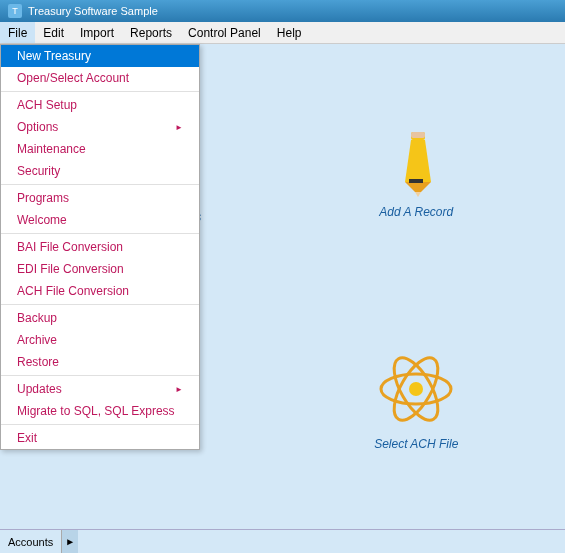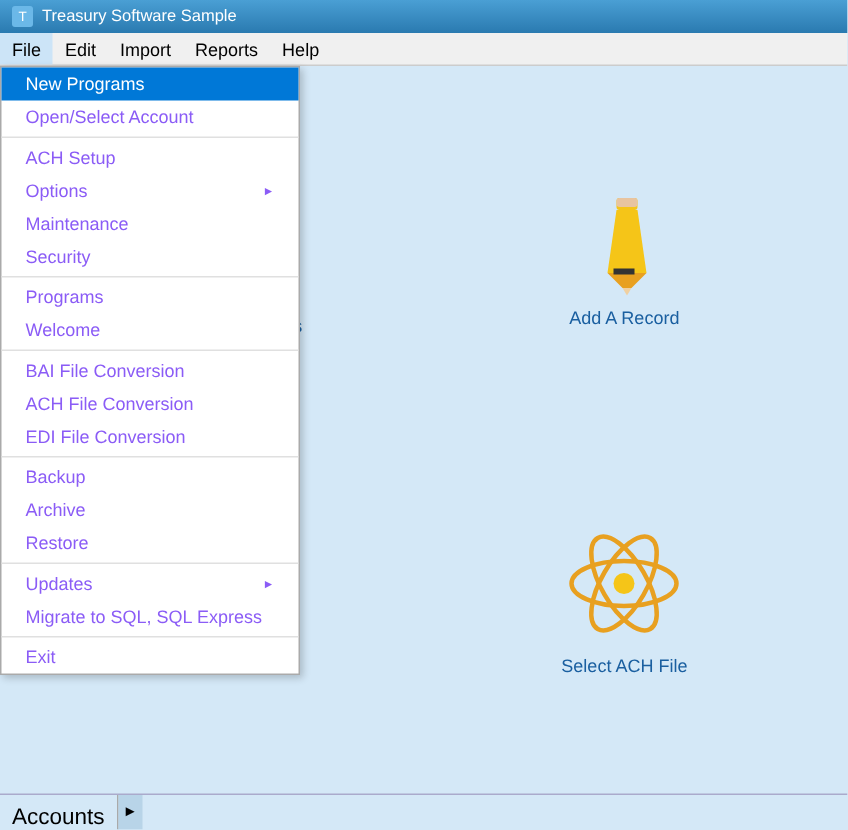--- a/index.html
+++ b/index.html
@@ -67,21 +67,21 @@
       left: 0;
       background: white;
       border: 1px solid #aaa;
       box-shadow: 2px 2px 5px rgba(0,0,0,0.2);
       min-width: 200px;
       z-index: 200;
     }
     .dropdown-item {
       padding: 4px 16px;
       cursor: pointer;
-      color: #8b5cf6;
+      color: #be185d;
       font-size: 12px;
       display: flex;
       align-items: center;
       justify-content: space-between;
       white-space: nowrap;
     }
     .dropdown-item.highlighted {
       background: #0078d7;
       color: white;
     }
@@ -105,20 +105,21 @@
     .content-area {
       flex: 1;
       background: #d4e8f7;
       display: grid;
       grid-template-columns: 1fr 1fr;
       grid-template-rows: 1fr 1fr;
       gap: 10px;
       padding: 20px;
       align-items: center;
       justify-items: center;
+      font-style: italic;
     }
 
     .content-tile {
       display: flex;
       flex-direction: column;
       align-items: center;
       gap: 8px;
     }
 
     .content-tile-label {
@@ -155,26 +156,26 @@
       border-top: 1px solid #aac;
       display: flex;
       align-items: center;
       position: absolute;
       bottom: 0;
       left: 0;
       right: 0;
     }
     .status-bar-section {
       padding: 0 8px;
-      font-size: 15px;
+      font-size: 11px;
       color: #000;
       border-right: 1px solid #aaa;
       height: 100%;
       display: flex;
-      align-items: flex-end;
+      align-items: center;
     }
     .status-bar-arrow {
       width: 16px;
       height: 100%;
       background: #b8d4e8;
       display: flex;
       align-items: center;
       justify-content: center;
       cursor: pointer;
       font-size: 10px;
@@ -187,21 +188,21 @@
   <div class="title-bar-icon">T</div>
   <span>Treasury Software  Sample</span>
 </div>
 
 <div class="menu-bar">
   <div class="menu-item active" style="position:relative;">
     <span>File</span>
 
     <div class="dropdown">
       <div class="dropdown-item highlighted">
-        <span>New Programs</span>
+        <span>New Treasury</span>
       </div>
       <div class="dropdown-item">
         <span>Open/Select Account</span>
       </div>
       <div class="dropdown-separator"></div>
       <div class="dropdown-item">
         <span>ACH Setup</span>
       </div>
       <div class="dropdown-item">
         <span>Options</span>
@@ -218,24 +219,24 @@
         <span>Programs</span>
       </div>
       <div class="dropdown-item">
         <span>Welcome</span>
       </div>
       <div class="dropdown-separator"></div>
       <div class="dropdown-item">
         <span>BAI File Conversion</span>
       </div>
       <div class="dropdown-item">
+        <span>EDI File Conversion</span>
+      </div>
+      <div class="dropdown-item">
         <span>ACH File Conversion</span>
-      </div>
-      <div class="dropdown-item">
-        <span>EDI File Conversion</span>
       </div>
       <div class="dropdown-separator"></div>
       <div class="dropdown-item">
         <span>Backup</span>
       </div>
       <div class="dropdown-item">
         <span>Archive</span>
       </div>
       <div class="dropdown-item">
         <span>Restore</span>
@@ -255,20 +256,23 @@
     </div>
   </div>
   <div class="menu-item">
     <span>Edit</span>
   </div>
   <div class="menu-item">
     <span>Import</span>
   </div>
   <div class="menu-item">
     <span>Reports</span>
+  </div>
+  <div class="menu-item">
+    <span>Control Panel</span>
   </div>
   <div class="menu-item">
     <span>Help</span>
   </div>
 </div>
 
 <div class="main-content">
 
   <div class="content-area">
 

